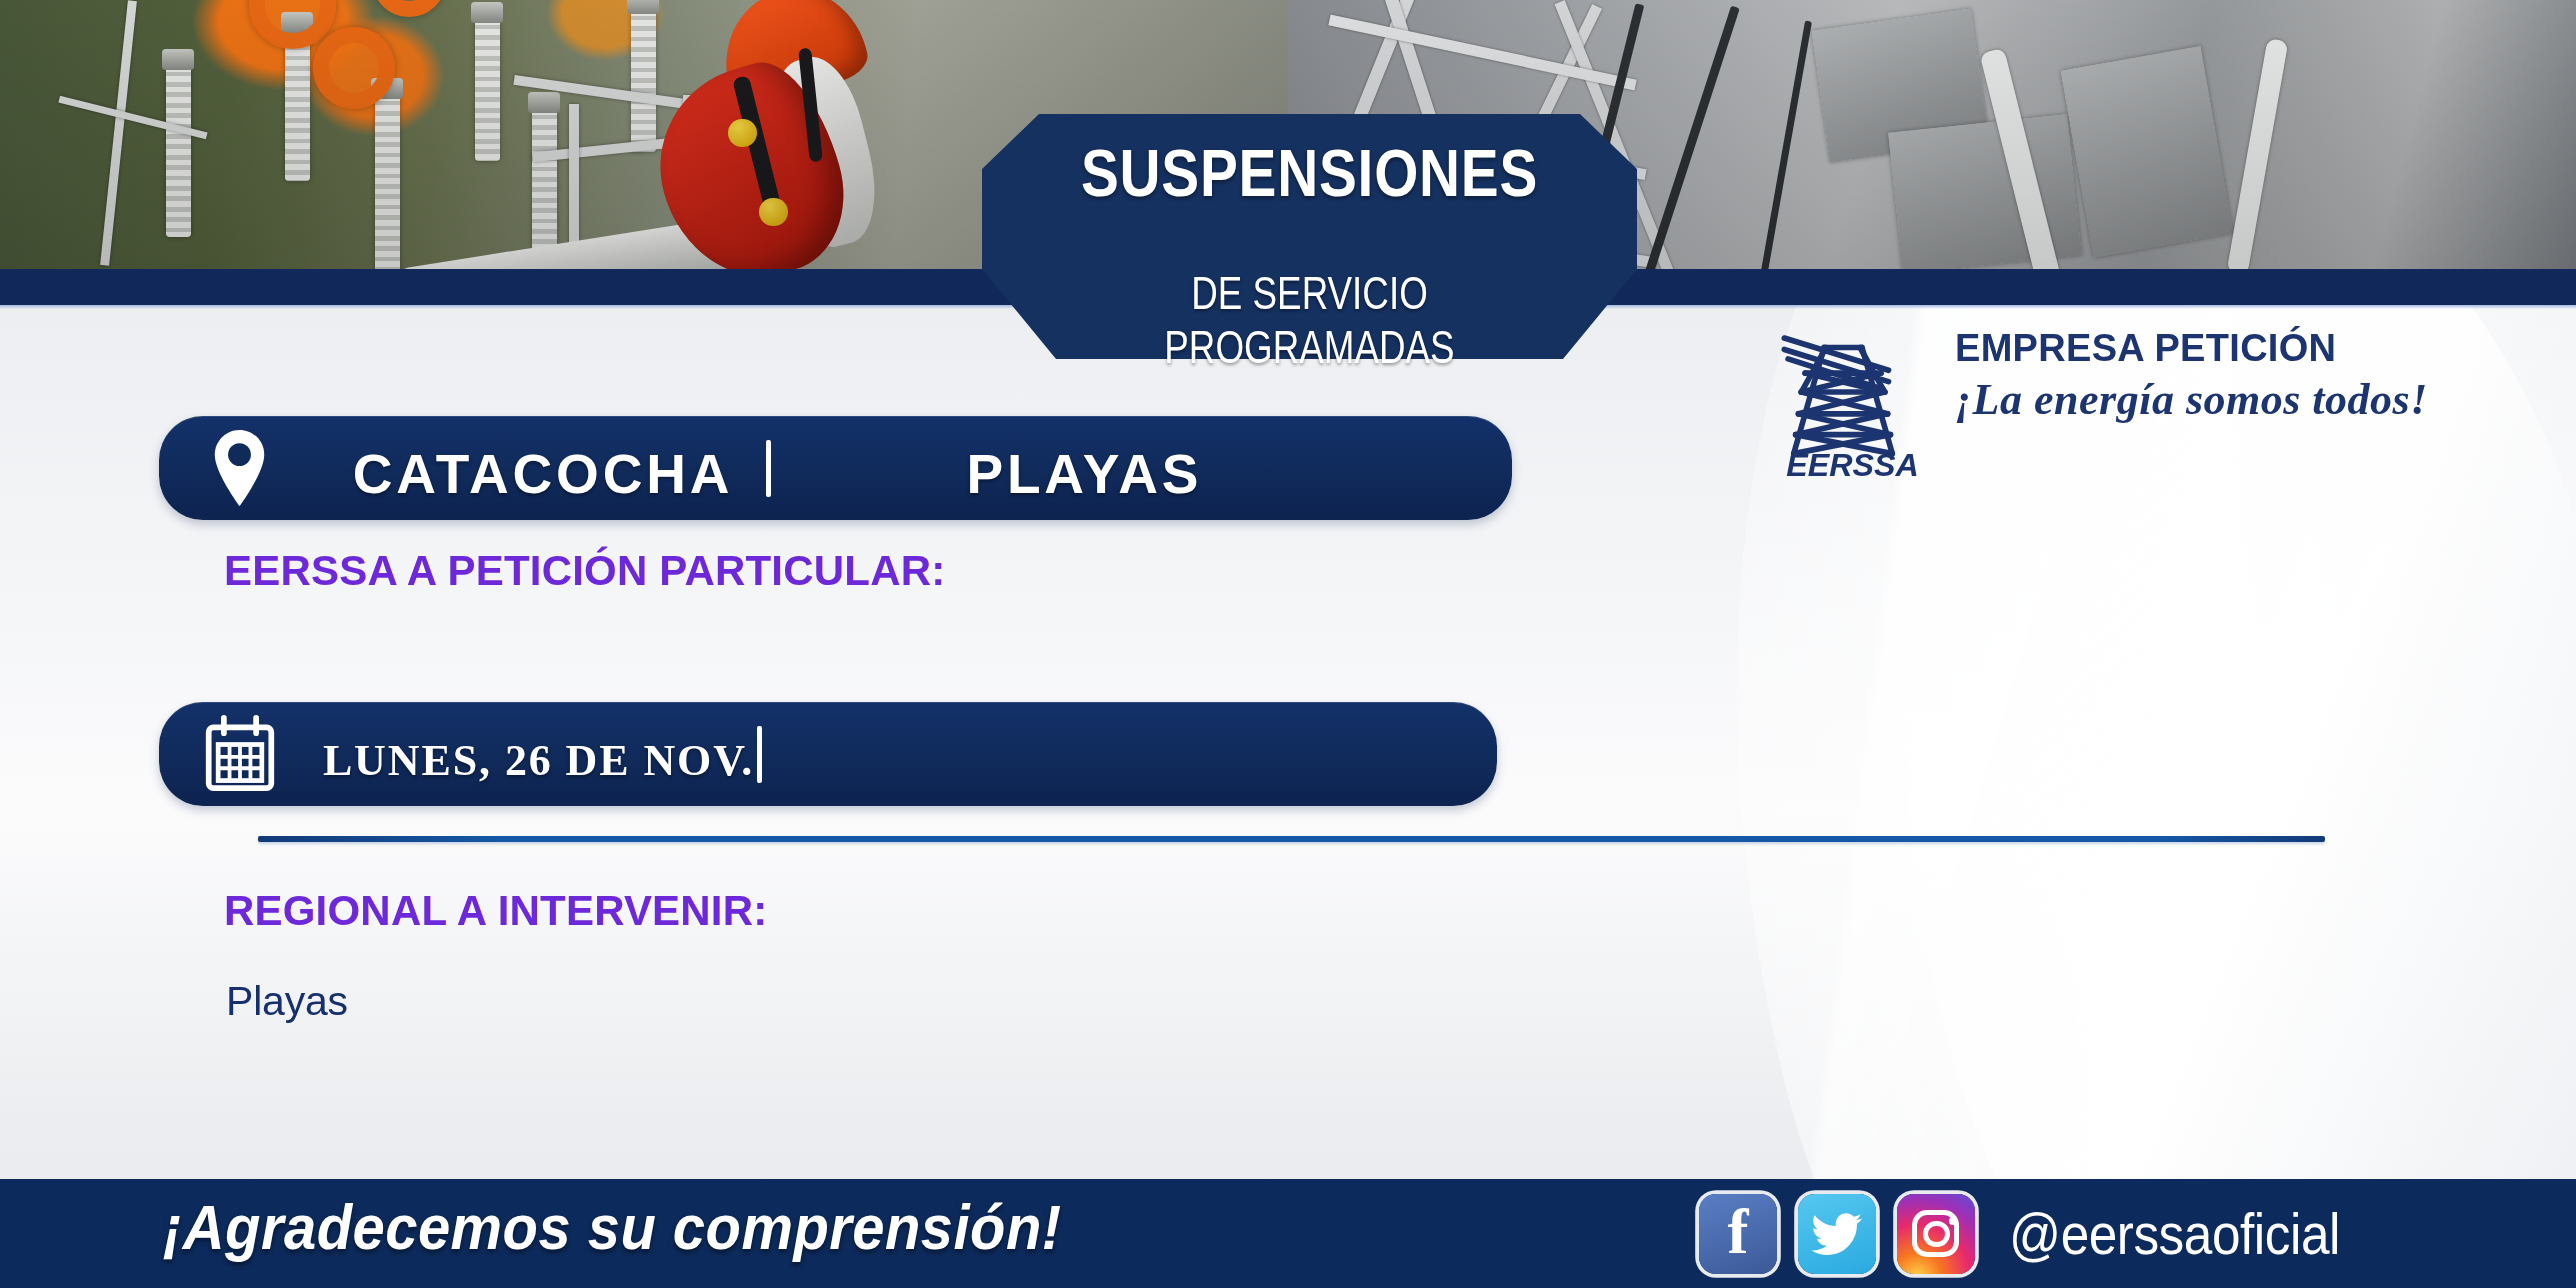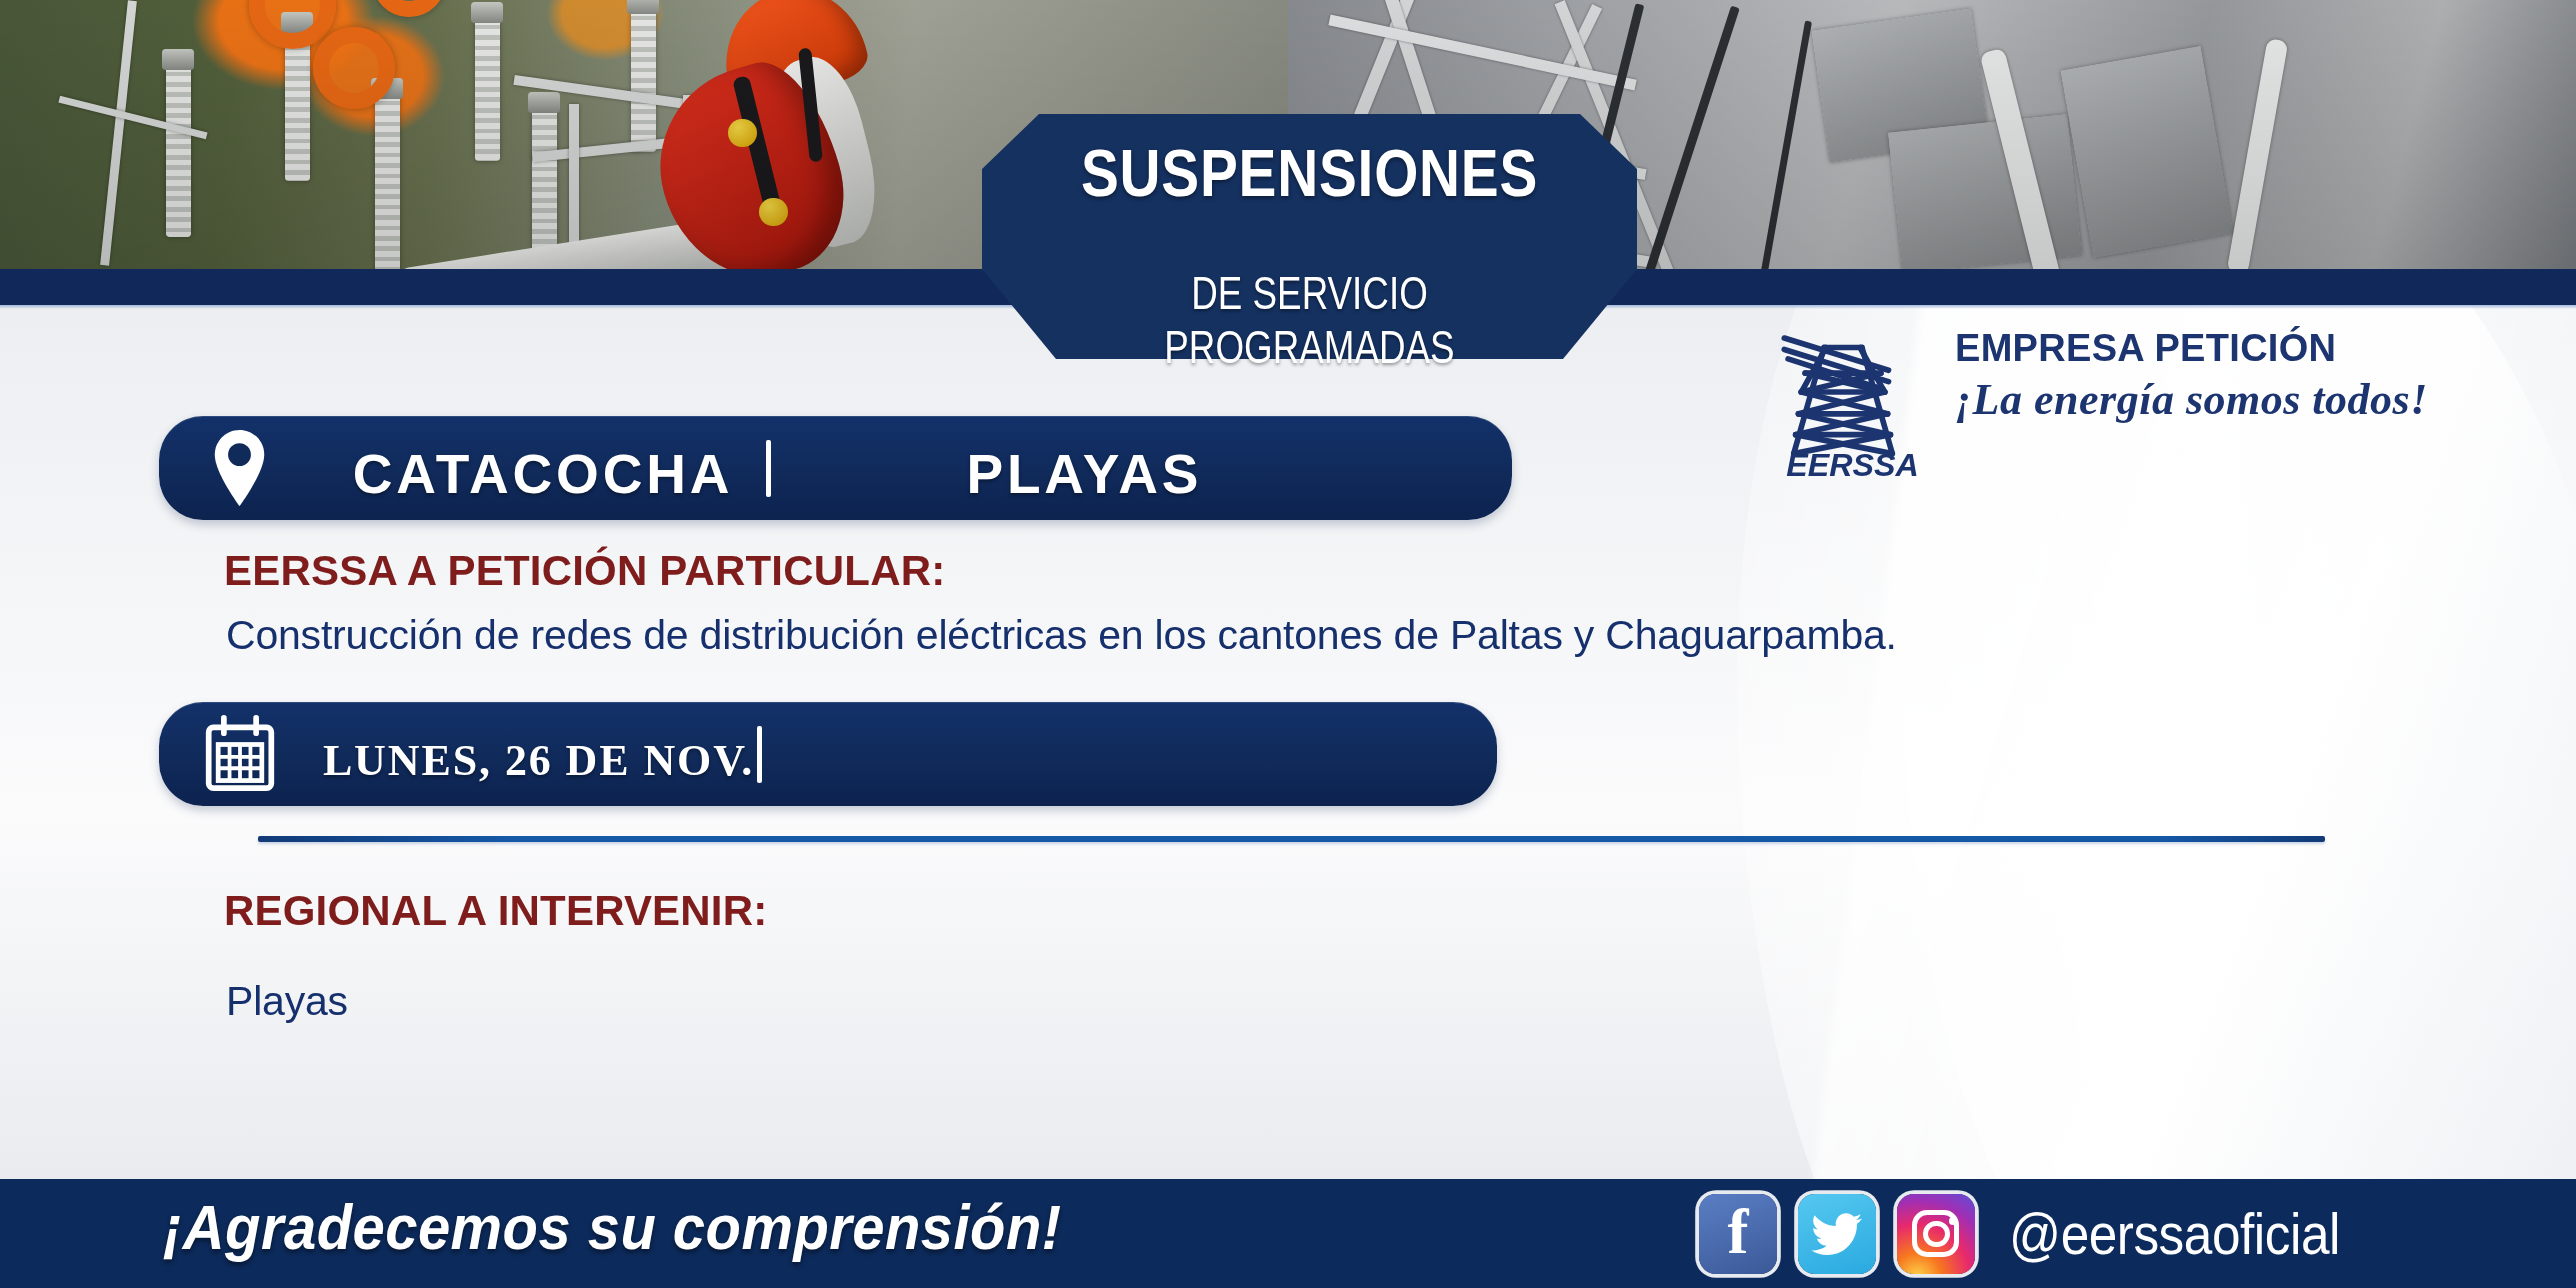--- a/index.html
+++ b/index.html
@@ -162,21 +162,21 @@
   .loc-a { font-size:55px; letter-spacing:3.8px; width:446px; text-align:center; }
   .loc-b { font-size:55px; letter-spacing:3.8px; flex:1; text-align:center; padding-right:114px; }
   .pill-div { width:4.7px; height:57px; background:#fff; border-radius:1.9px; flex:0 0 auto; }
   .date-a { font-size:44px; letter-spacing:1.9px; width:437px; text-align:center;
             font-family:"Liberation Serif",serif; font-weight:700; }
   .date-b { font-size:47px; letter-spacing:1.9px; flex:1; text-align:center; padding-right:114px;
             font-family:"Liberation Serif",serif; font-weight:700; }
 
   
   .heading {
-    position:absolute; z-index:5; color:#7f1d1d; font-weight:700;
+    position:absolute; z-index:5; color:#6d28d9; font-weight:700;
     font-family:"Liberation Sans",sans-serif; font-size:42px; letter-spacing:0.2px;
   }
   .para {
     position:absolute; z-index:5; color:#16306d; font-weight:400;
     font-family:"Liberation Sans",sans-serif; font-size:41px; letter-spacing:-0.2px;
   }
   .h-peticion { left:224px; top:547px; }
   .p-desc     { left:226px; top:612px; }
   .h-sectores { left:224px; top:887px; }
   .p-sectores { left:226px; top:978px; }
@@ -347,21 +347,20 @@
           <path d="M22 4 v16"></path>
             <path d="M56 4 v16"></path>
         </g>
       </svg>
     </div>
     <div class="pill-text date-a">LUNES, 26  DE NOV.</div>
     <div class="pill-div"></div>
   </div>
 
   <div class="heading h-peticion">EERSSA A PETICIÓN PARTICULAR:</div>
-  <div class="para p-desc">Construcción de redes de distribución eléctricas en los cantones de Paltas y Chaguarpamba.</div>
 
   <div class="divider"></div>
 
   <div class="heading h-sectores">REGIONAL A INTERVENIR:</div>
   <div class="para p-sectores">Playas</div>
 
   <div class="footer"></div>
   <div class="footer-slogan">¡Agradecemos su comprensión!</div>
   <div class="social">
     <div class="sicon s-fb"></div>

